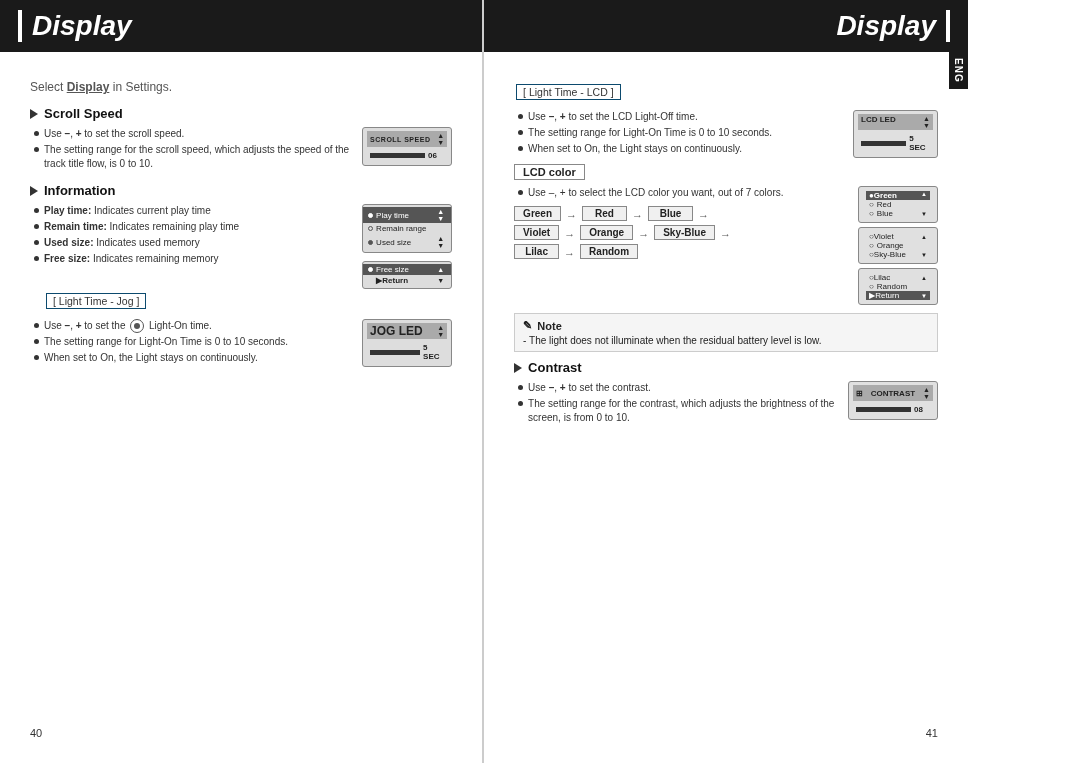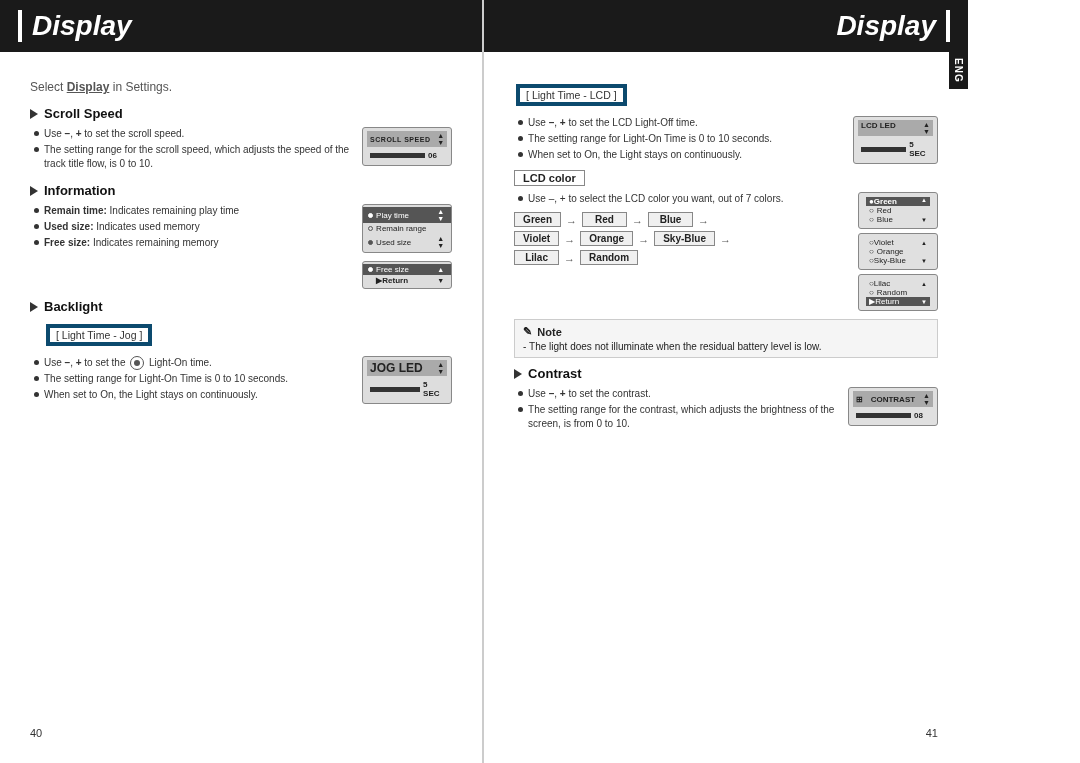--- a/index.html
+++ b/index.html
@@ -132,21 +132,21 @@
       font-weight: bold;
       color: #111;
     }
 
     
     .subsection-label {
       font-size: 10.5px;
       color: #333;
       margin-bottom: 5px;
       margin-left: 2px;
-      border: 4px solid #0c4a6e;
+      border: 1px solid #0c4a6e;
       display: inline-block;
       padding: 1px 6px;
       margin-top: 4px;
     }
 
     
     .bullet-item {
       display: flex;
       align-items: flex-start;
       margin-bottom: 2px;
@@ -402,20 +402,24 @@
       </div>
 
       <div class="section-header" style="margin-top:10px;">
         <div class="section-triangle"></div>
         <div class="section-title">Information</div>
       </div>
       <div class="section-with-device">
         <div class="section-bullets">
           <div class="bullet-item">
             <div class="bullet-dot"></div>
+            <div class="bullet-text"><b>Play time:</b> Indicates current play time</div>
+          </div>
+          <div class="bullet-item">
+            <div class="bullet-dot"></div>
             <div class="bullet-text"><b>Remain time:</b> Indicates remaining play time</div>
           </div>
           <div class="bullet-item">
             <div class="bullet-dot"></div>
             <div class="bullet-text"><b>Used size:</b> Indicates used memory</div>
           </div>
           <div class="bullet-item">
             <div class="bullet-dot"></div>
             <div class="bullet-text"><b>Free size:</b> Indicates remaining memory</div>
           </div>
@@ -459,24 +463,20 @@
             <div class="free-size-item">
               <span style="padding-left:8px;font-weight:bold;">▶Return</span>
               <div class="scroll-arrows">
                 <span>▼</span>
               </div>
             </div>
           </div>
         </div>
       </div>
 
-      <div class="section-header" style="margin-top:10px;">
-        <div class="section-triangle"></div>
-        <div class="section-title">Backlight</div>
-      </div>
       <div style="margin-left:14px;margin-bottom:5px;">
         <span class="subsection-label">[ Light Time - Jog ]</span>
       </div>
       <div class="section-with-device">
         <div class="section-bullets">
           <div class="bullet-item">
             <div class="bullet-dot"></div>
             <div class="bullet-text">Use <b>–</b>, <b>+</b> to set the <span class="jog-icon"></span> Light-On time.</div>
           </div>
           <div class="bullet-item">

